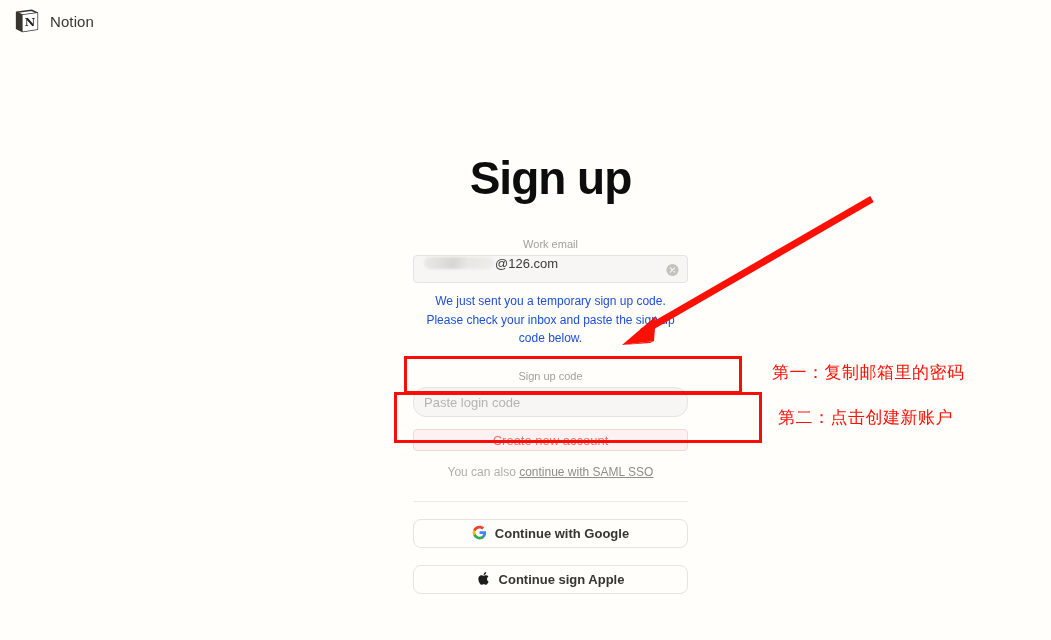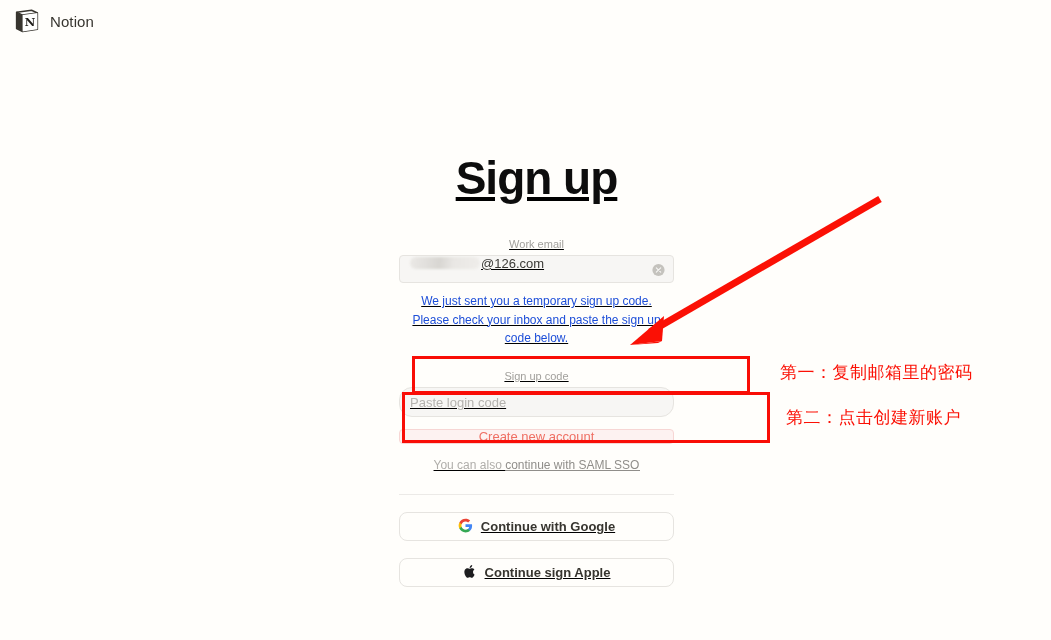--- a/index.html
+++ b/index.html
@@ -31,24 +31,23 @@
   }
   .brand-name {
     font-size: 15px;
     color: #37352f;
     letter-spacing: .1px;
   }
 
   
   .form-col {
     position: absolute;
-    left: 399px;
+    left: 413px;
     top: 155px;
     width: 275px;
-    text-decoration: underline;
   }
   .page-title {
     font-size: 46px;
     font-weight: bold;
     color: #0d0d0d;
     text-align: center;
     margin: 0 0 36px 0;
     letter-spacing: -1px;
     line-height: 1;
   }
@@ -110,21 +109,21 @@
     align-items: center;
     padding: 0 10px;
   }
   .code-input .ph {
     font-size: 13px;
     color: #b5b3af;
   }
 
   .primary-btn {
     margin-top: 12px;
-    height: 15px;
+    height: 22px;
     border: 1px solid #f7d6d4;
     border-radius: 4px;
     background: #fdf2f1;
     color: #ef6f63;
     font-size: 13px;
     display: flex;
     align-items: center;
     justify-content: center;
     cursor: pointer;
     width: 100%;
@@ -166,21 +165,20 @@
     width: 100%;
     font-family: "Liberation Sans", sans-serif;
   }
   .oauth-btn .gicon, .oauth-btn .aicon { display: block; }
 
   
   .anno-layer {
     position: absolute;
     inset: 0;
     pointer-events: none;
-    margin-left: 8px;
   }
   .anno-box {
     position: absolute;
     border: 3px solid #f90d06;
     background: transparent;
   }
   .anno-text {
     position: absolute;
     color: #fb1005;
     font-size: 17px;

